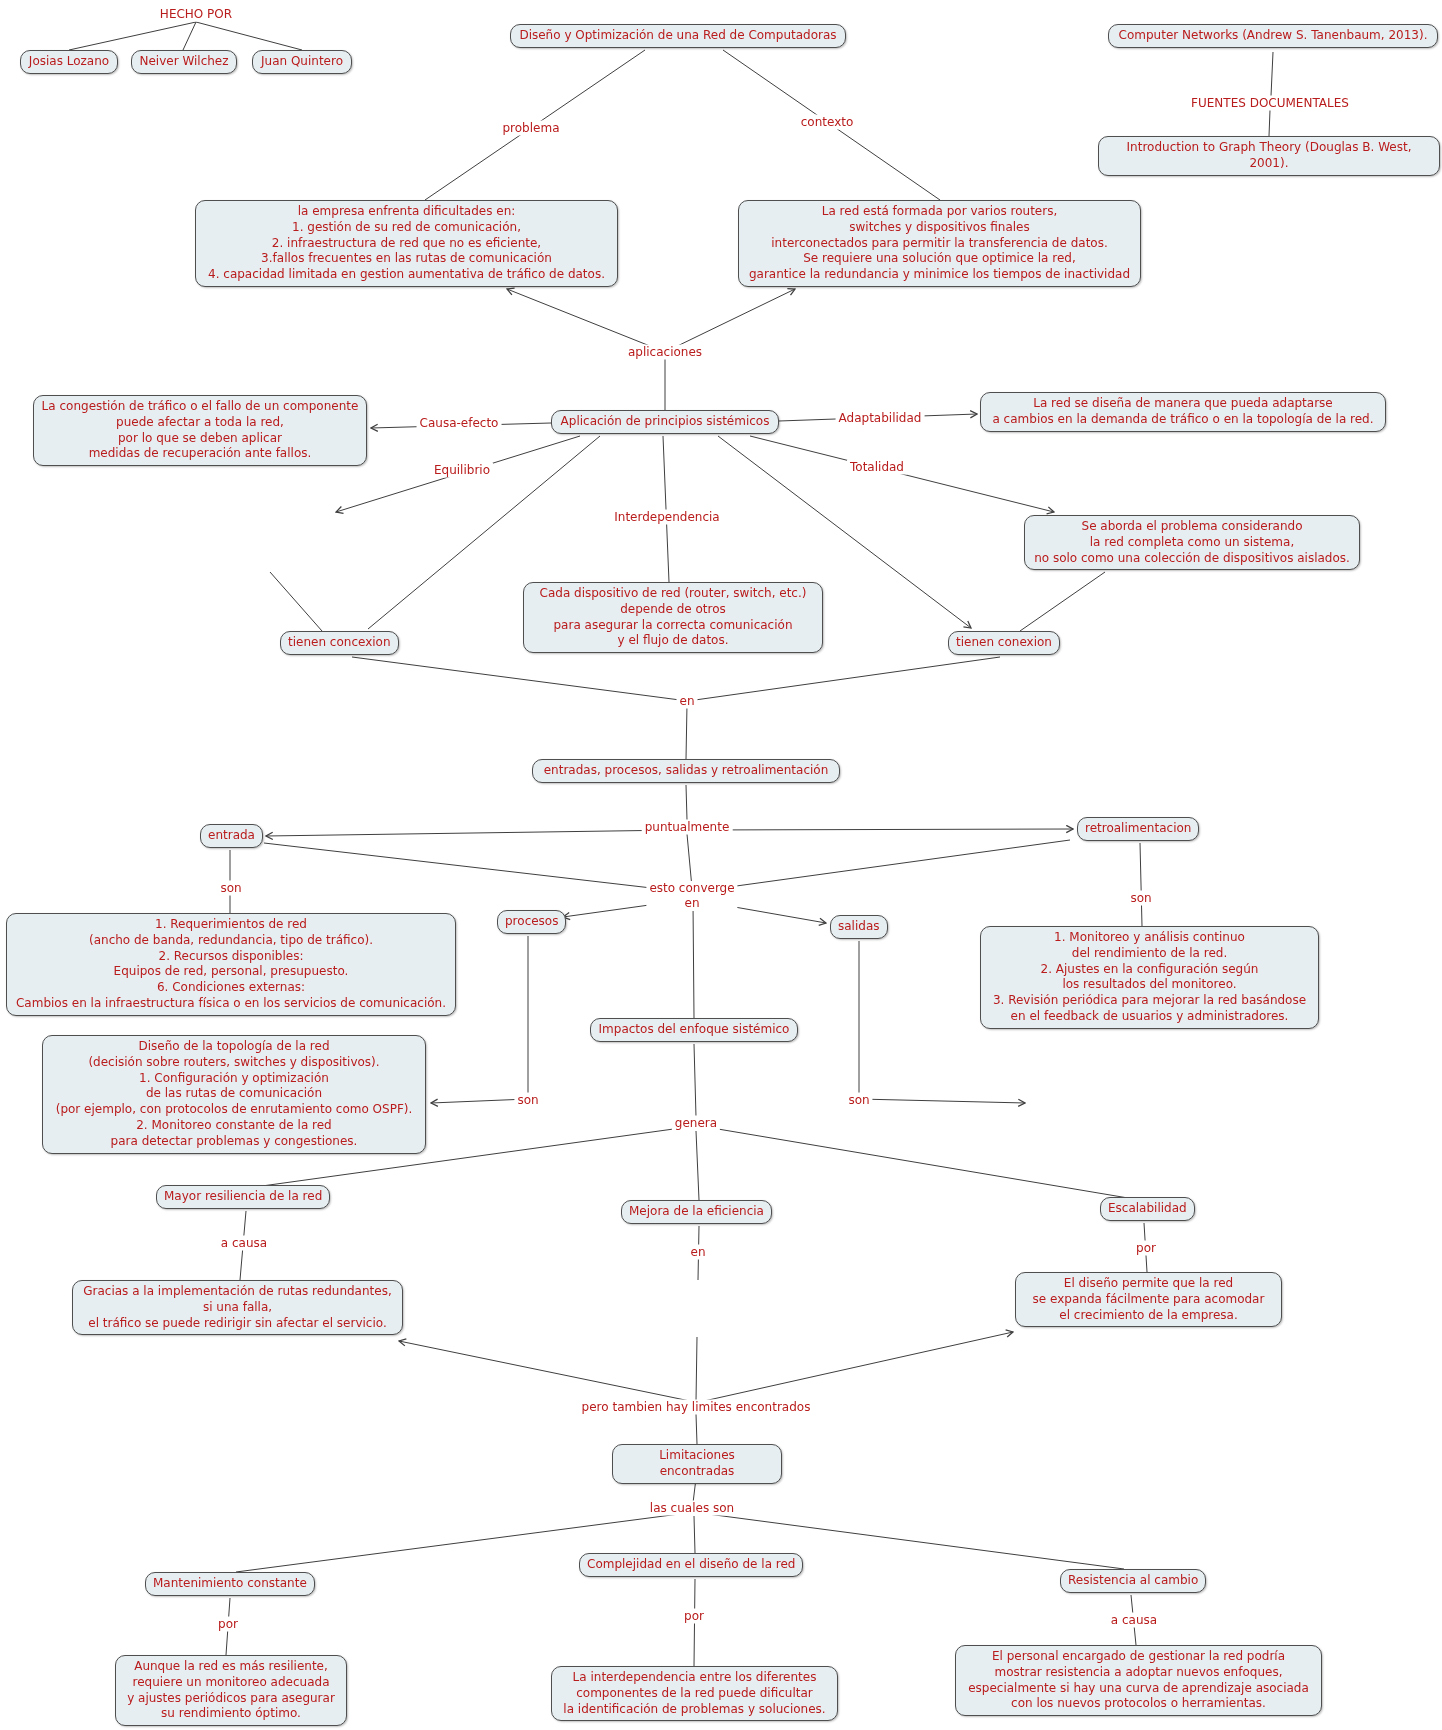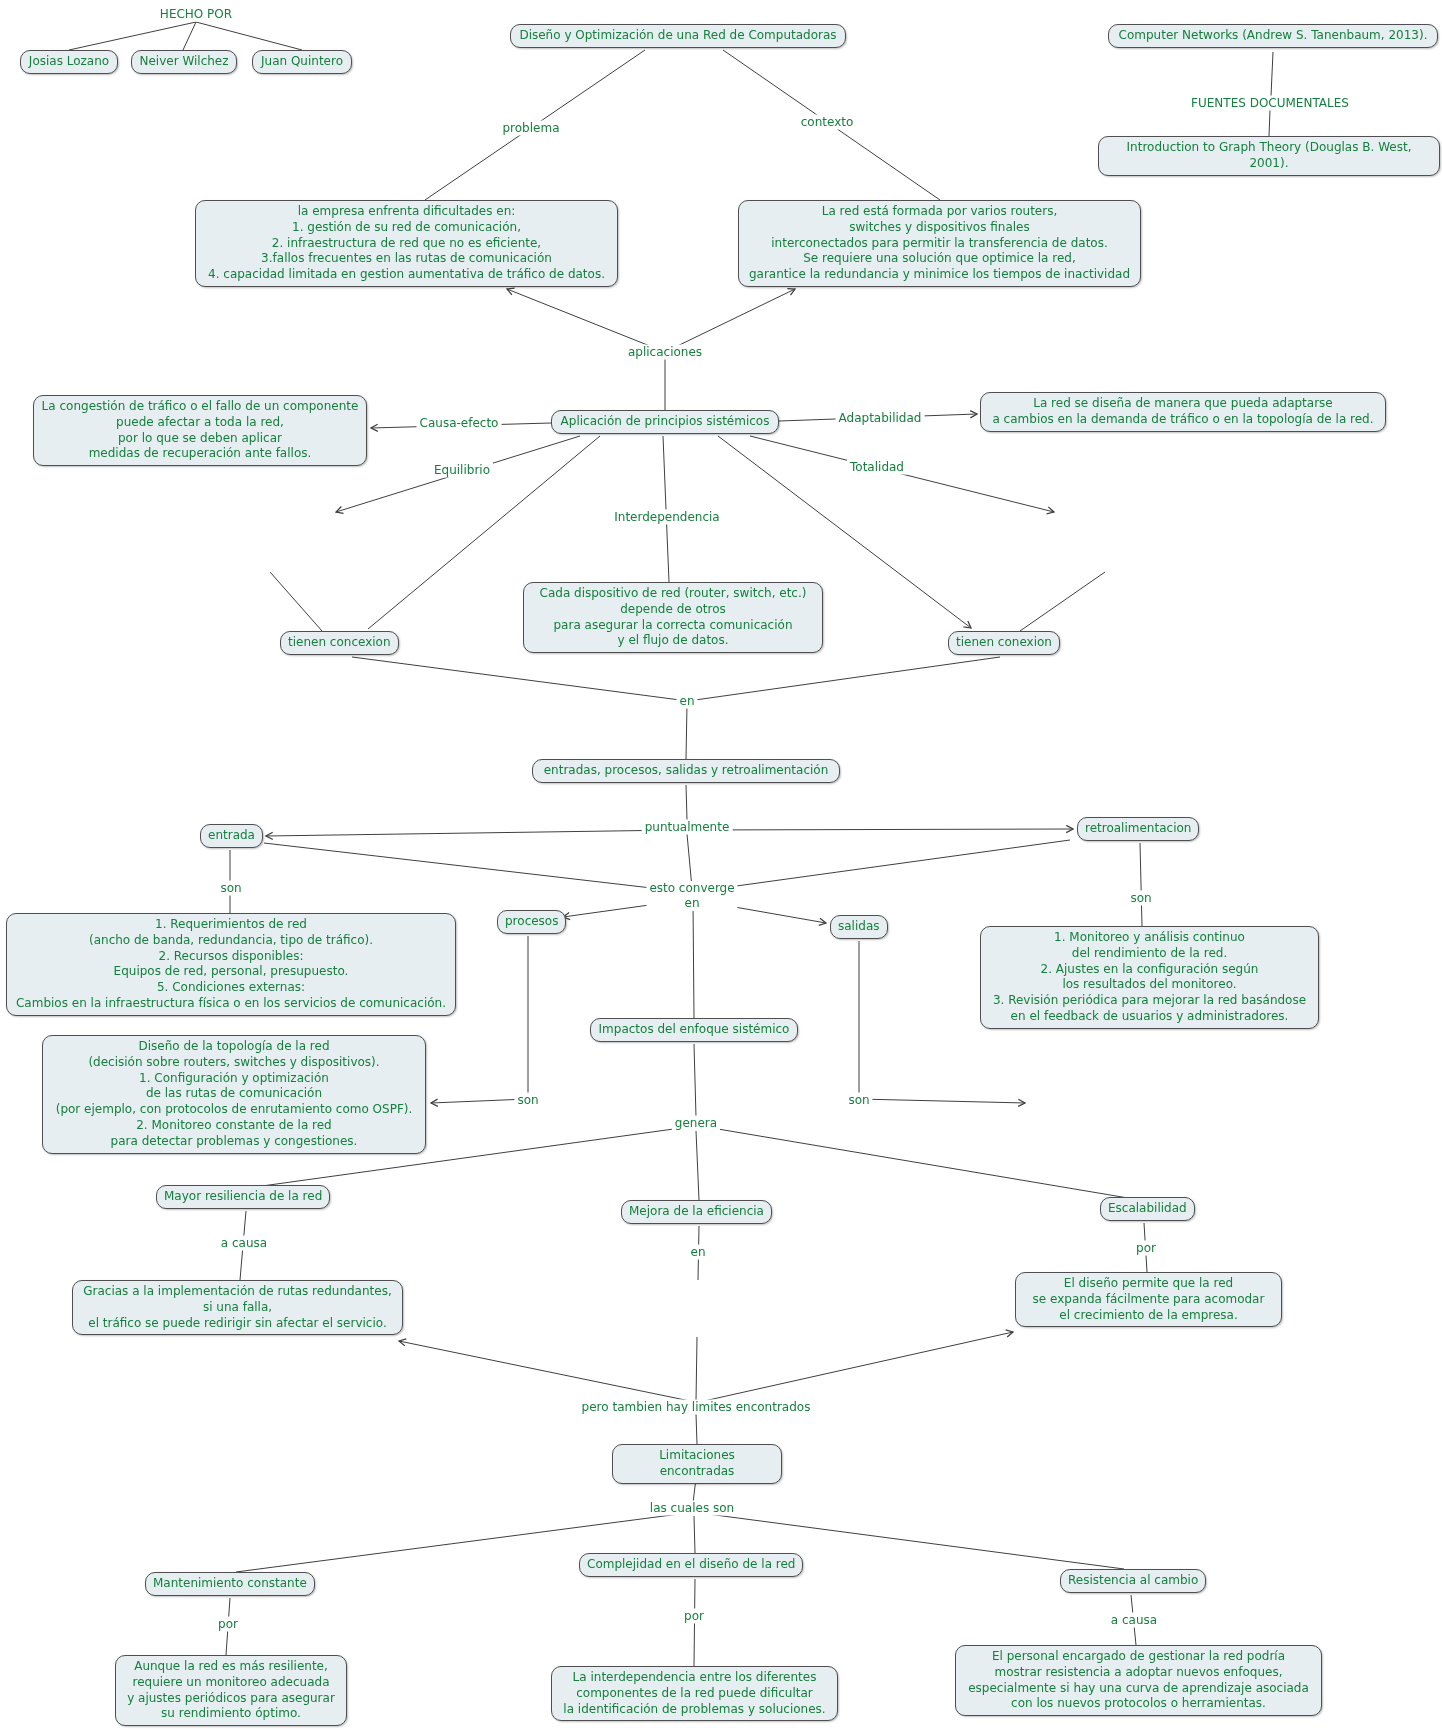--- a/index.html
+++ b/index.html
@@ -1,18 +1,18 @@
 <!DOCTYPE html>
 <html><head>
 <meta charset="utf-8">
 <style>
   html,body{margin:0;padding:0;background:#ffffff;}
   .canvas{
     position:relative;width:1442px;height:1730px;background:#ffffff;
-    font-family:"DejaVu Sans","Liberation Sans",sans-serif;color:#15803d;overflow:hidden;
+    font-family:"DejaVu Sans","Liberation Sans",sans-serif;color:#b91c1c;overflow:hidden;
   }
   svg.wires{position:absolute;left:0;top:0;width:1442px;height:1730px;}
   svg.wires line{stroke:#3f3f3f;stroke-width:1;}
   .node{
     position:absolute;background:#e7eef2;border:1px solid #4f4f4f;border-radius:10px;
     padding:3px 7px;font-size:12px;line-height:1.32;text-align:center;
     white-space:pre-line;box-sizing:border-box;box-shadow:1px 1px 2px rgba(0,0,0,.25);
   }
   .label{
     position:absolute;font-size:12px;line-height:1.25;background:#ffffff;padding:0 3px;
@@ -115,20 +115,23 @@
   <div class="label" style="left:880px;top:418px">Adaptabilidad</div>
   <div class="node" style="left:33px;top:395px;width:334px">La congestión de tráfico o el fallo de un componente
 puede afectar a toda la red,
 por lo que se deben aplicar
 medidas de recuperación ante fallos.</div>
   <div class="node" style="left:980px;top:392px;width:406px">La red se diseña de manera que pueda adaptarse
 a cambios en la demanda de tráfico o en la topología de la red.</div>
   <div class="label" style="left:462px;top:470px">Equilibrio</div>
   <div class="label" style="left:877px;top:467px">Totalidad</div>
   <div class="label" style="left:667px;top:517px">Interdependencia</div>
+  <div class="node" style="left:1024px;top:515px;width:336px">Se aborda el problema considerando
+la red completa como un sistema,
+no solo como una colección de dispositivos aislados.</div>
   <div class="node" style="left:523px;top:582px;width:300px">Cada dispositivo de red (router, switch, etc.)
 depende de otros
 para asegurar la correcta comunicación
 y el flujo de datos.</div>
   <div class="node" style="left:280px;top:631px">tienen concexion</div>
   <div class="node" style="left:948px;top:631px">tienen conexion</div>
 
   <div class="label" style="left:687px;top:701px">en</div>
   <div class="node" style="left:532px;top:759px;width:308px">entradas, procesos, salidas y retroalimentación</div>
   <div class="label" style="left:687px;top:827px">puntualmente</div>
@@ -137,21 +140,21 @@
   <div class="label" style="left:692px;top:896px">esto converge
 en</div>
   <div class="node" style="left:497px;top:910px">procesos</div>
   <div class="node" style="left:830px;top:915px">salidas</div>
 
   <div class="label" style="left:231px;top:888px">son</div>
   <div class="node" style="left:6px;top:913px;width:450px">1. Requerimientos de red
 (ancho de banda, redundancia, tipo de tráfico).
 2. Recursos disponibles:
 Equipos de red, personal, presupuesto.
-5. Condiciones externas:
+6. Condiciones externas:
 Cambios en la infraestructura física o en los servicios de comunicación.</div>
   <div class="label" style="left:1141px;top:898px">son</div>
   <div class="node" style="left:980px;top:926px;width:339px">1. Monitoreo y análisis continuo
 del rendimiento de la red.
 2. Ajustes en la configuración según
 los resultados del monitoreo.
 3. Revisión periódica para mejorar la red basándose
 en el feedback de usuarios y administradores.</div>
 
   <div class="node" style="left:590px;top:1018px;width:208px">Impactos del enfoque sistémico</div>

